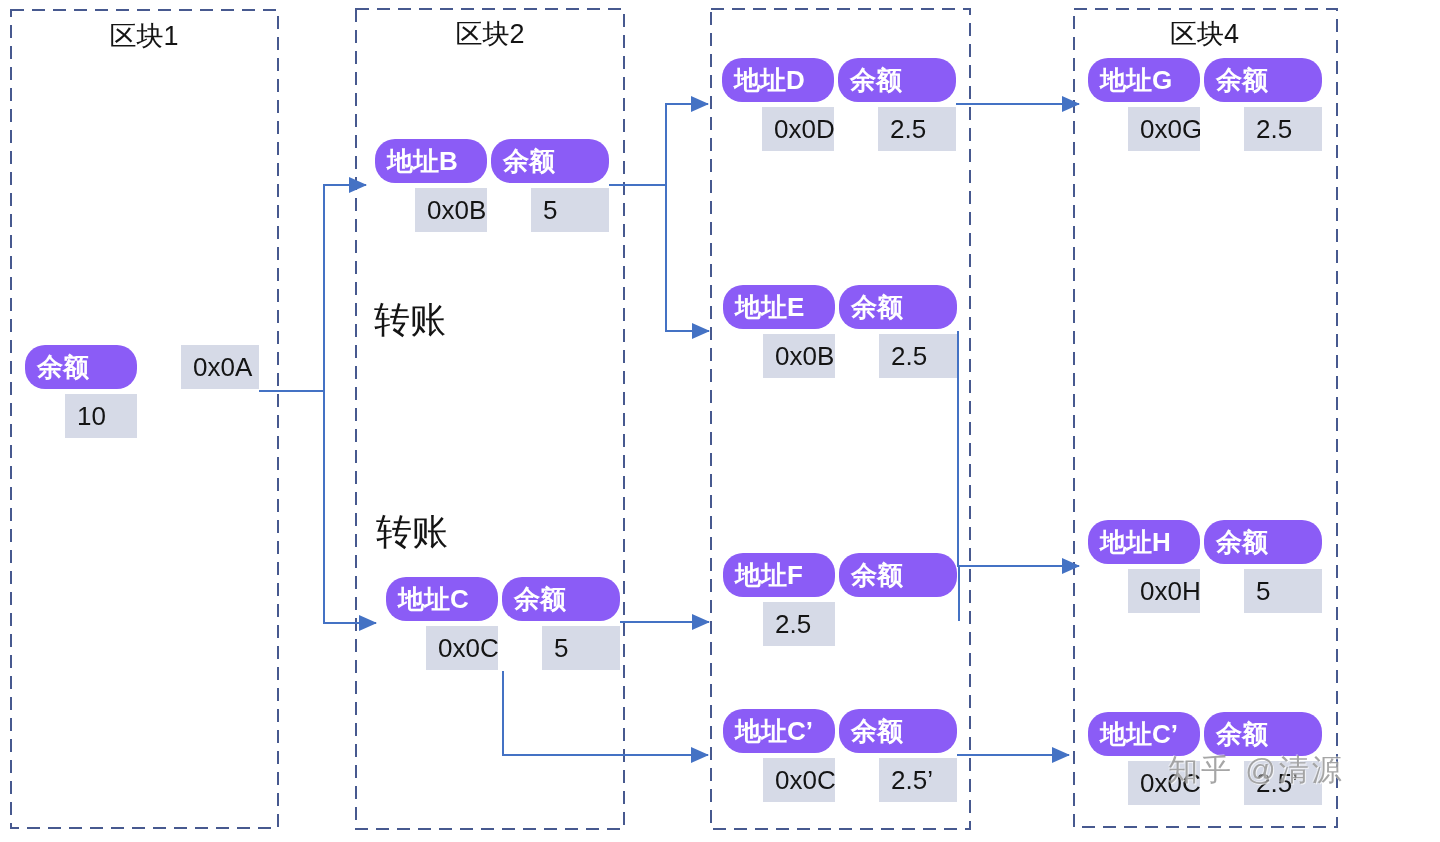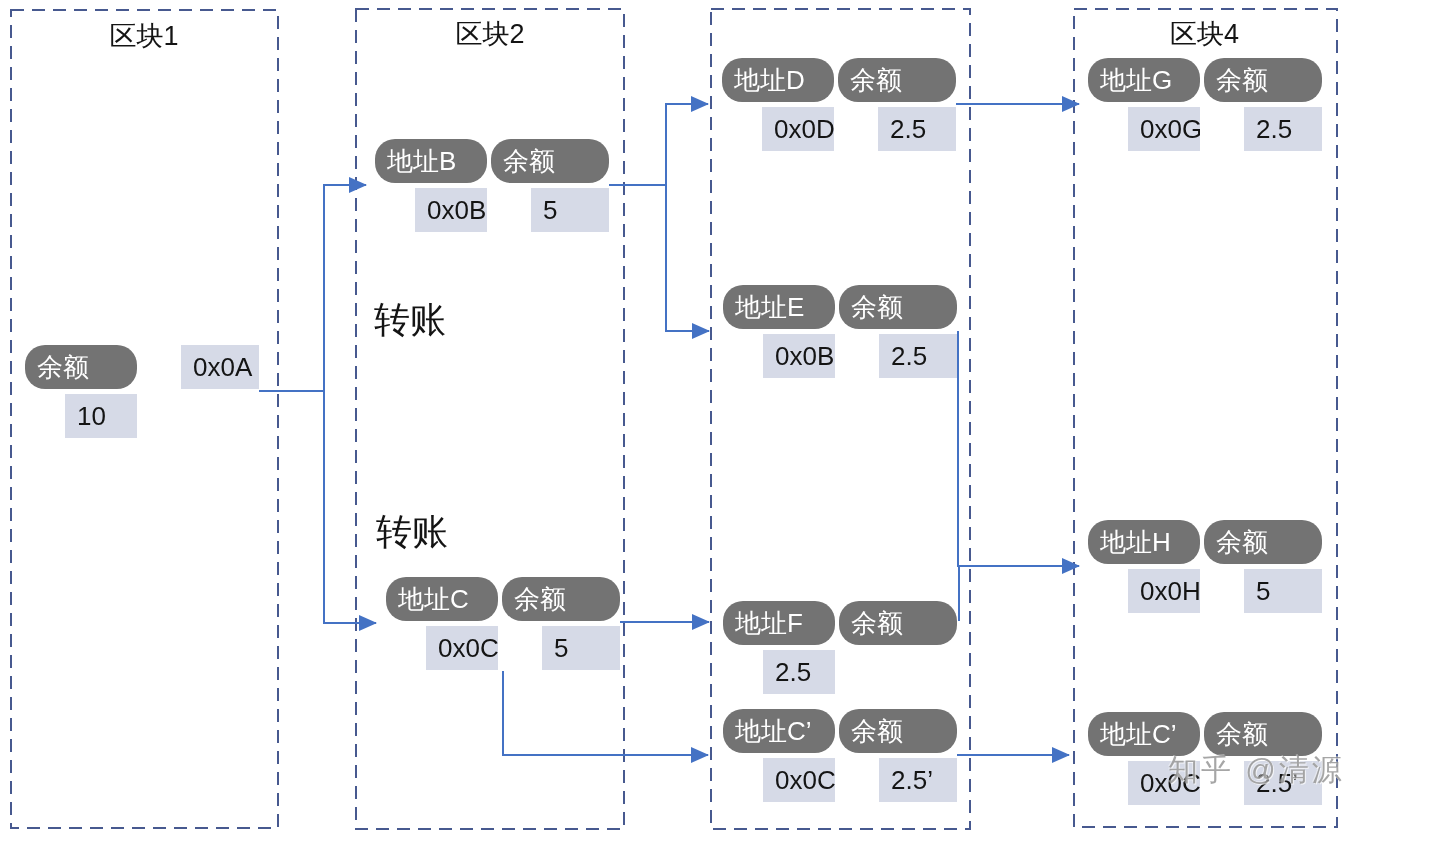--- a/index.html
+++ b/index.html
@@ -51,23 +51,23 @@
     gap: 5px 4px;
   }
   .cell {
     padding-left: 12px;
     line-height: 44px;
     font-size: 26px;
     white-space: nowrap;
     overflow: hidden;
   }
   .hc {
-    background: #737373;
+    background: #8b5cf6;
     color: #ffffff;
-    font-weight: normal;
+    font-weight: bold;
     border-radius: 20px;
   }
   .rc {
     background: #D6DAE7;
     color: #141414;
     margin-left: 40px;
   }
   #watermark {
     position: absolute;
     z-index: 2;
@@ -143,21 +143,21 @@
     <div class="cell rc">2.5</div>
   </div>
 
   <div class="addr-table" style="left:723px; top:285px;">
     <div class="cell hc">地址E</div>
     <div class="cell hc">余额</div>
     <div class="cell rc">0x0B</div>
     <div class="cell rc">2.5</div>
   </div>
 
-  <div class="addr-table" style="left:723px; top:601px;">
+  <div class="addr-table" style="left:723px; top:553px;">
     <div class="cell hc">地址F</div>
     <div class="cell hc">余额</div>
     <div class="cell rc">2.5</div>
   </div>
 
   <div class="addr-table" style="left:723px; top:709px;">
     <div class="cell hc">地址C’</div>
     <div class="cell hc">余额</div>
     <div class="cell rc">0x0C</div>
     <div class="cell rc">2.5’</div>

